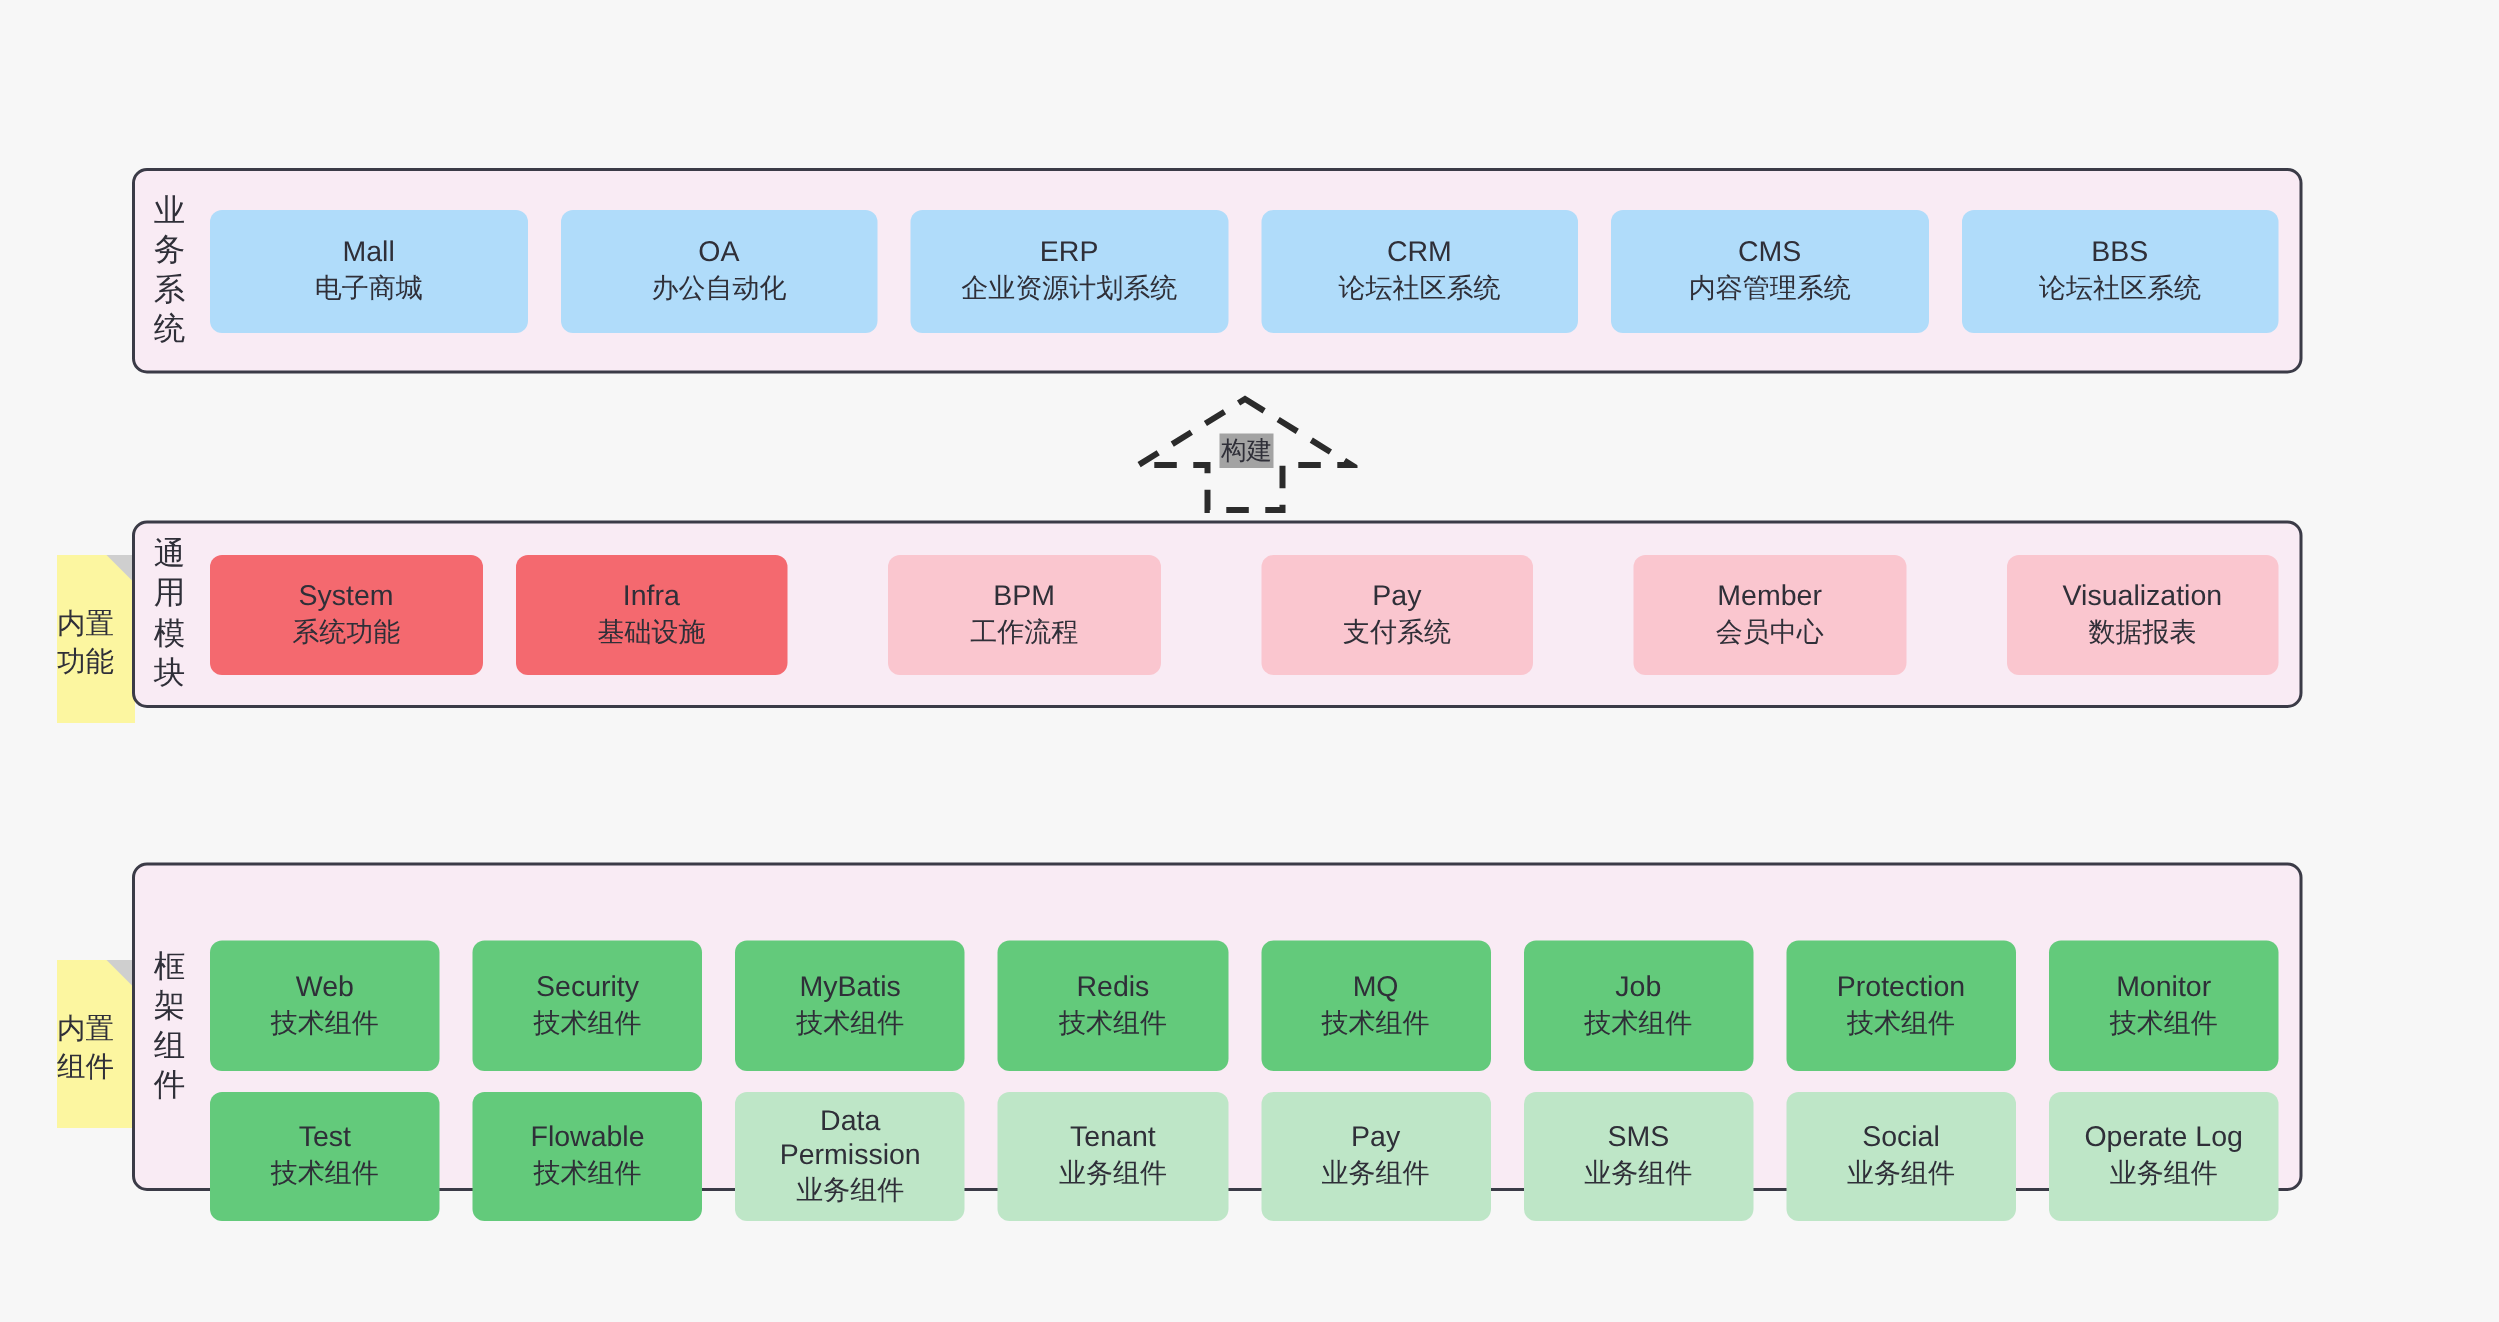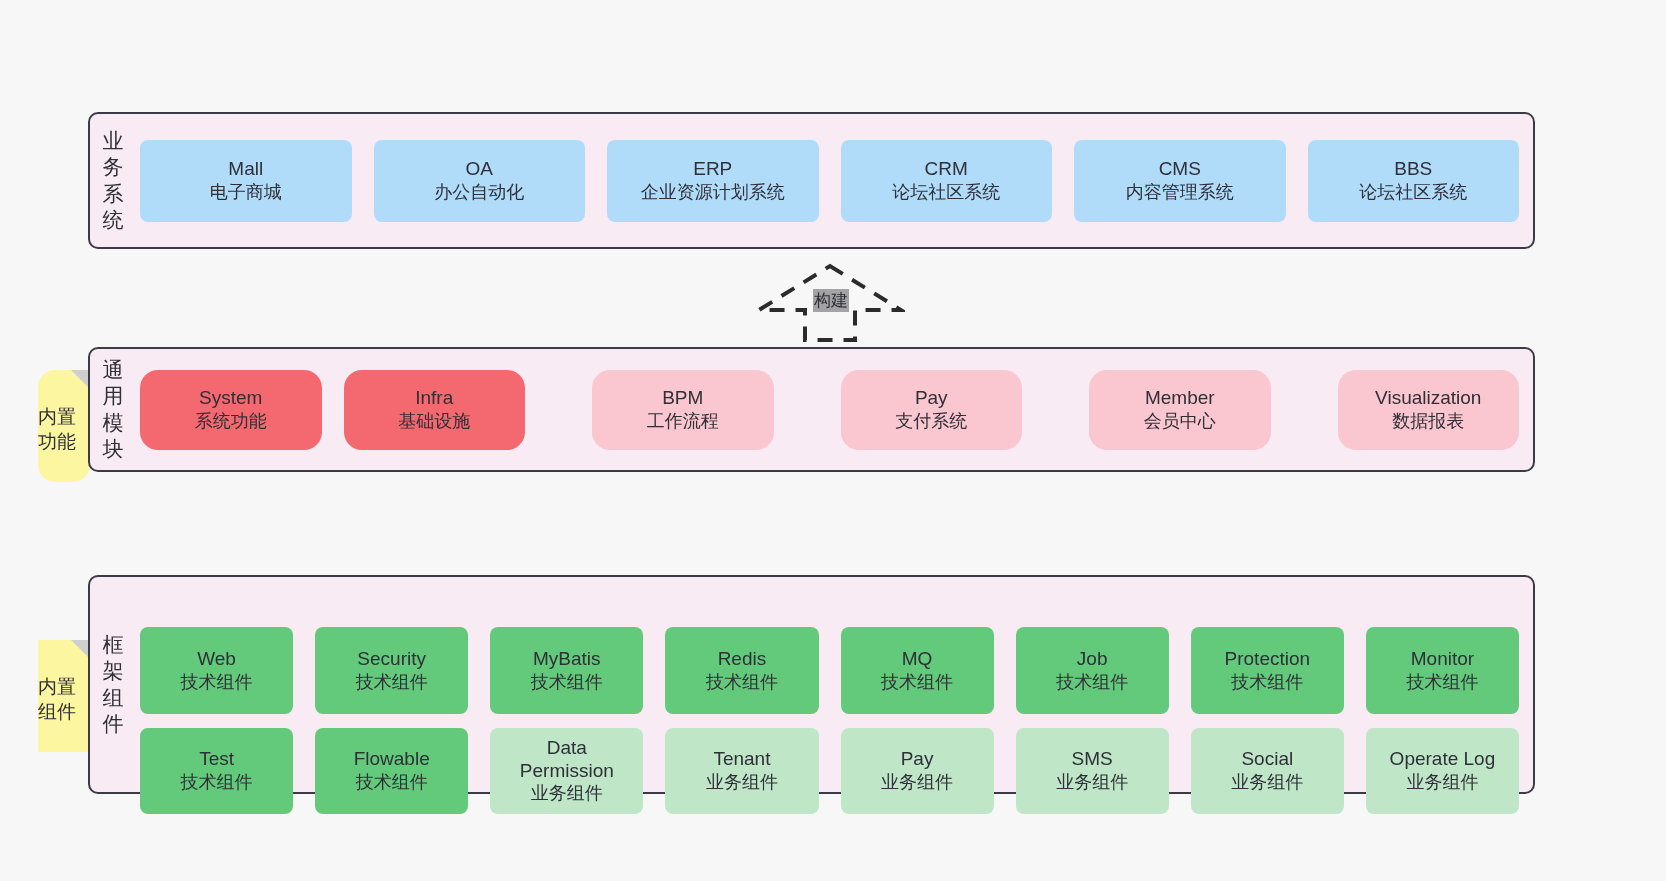--- a/index.html
+++ b/index.html
@@ -69,21 +69,21 @@
   .c-lgreen{background:#bee6c7;}
 
   
   #layer-business{left:88px;top:112px;width:1447px;height:137px;}
   #layer-business .layer-body{padding:22px 14px 22px 4px;gap:22px;align-items:center;}
   #layer-business .card{height:82px;}
 
   
   #layer-common{left:88px;top:347px;width:1447px;height:125px;}
   #layer-common .layer-body{padding:16px 14px 16px 4px;gap:22px;align-items:center;}
-  #layer-common .card{height:80px;border-radius:18px;}
+  #layer-common .card{height:80px;}
 
   
   #layer-framework{left:88px;top:575px;width:1447px;height:219px;align-items:stretch;}
   #layer-framework .layer-label{height:100%;}
   #layer-framework .layer-body{
     flex-direction:column;
     padding:14px 14px 14px 4px;
     gap:14px;
     justify-content:center;
     margin-top:36px;
@@ -106,21 +106,21 @@
     box-sizing:border-box;
     padding-top:8px;
   }
   .sticky .fold{
     position:absolute;
     top:0;right:0;
     width:0;height:0;
     border-top:19px solid #cfcfcf;
     border-left:19px solid transparent;
   }
-  #sticky-common{left:38px;top:370px;height:112px;border-radius:17px;}
+  #sticky-common{left:38px;top:370px;height:112px;}
   #sticky-framework{left:38px;top:616px;height:112px;margin-top:24px;}
 
   
   .uml-arrow{position:absolute;}
   .uml-arrow .arrow-label{
     position:absolute;
     font-size:17px;
     color:#2f2f38;
     white-space:nowrap;
     background:#a3a3a3;

